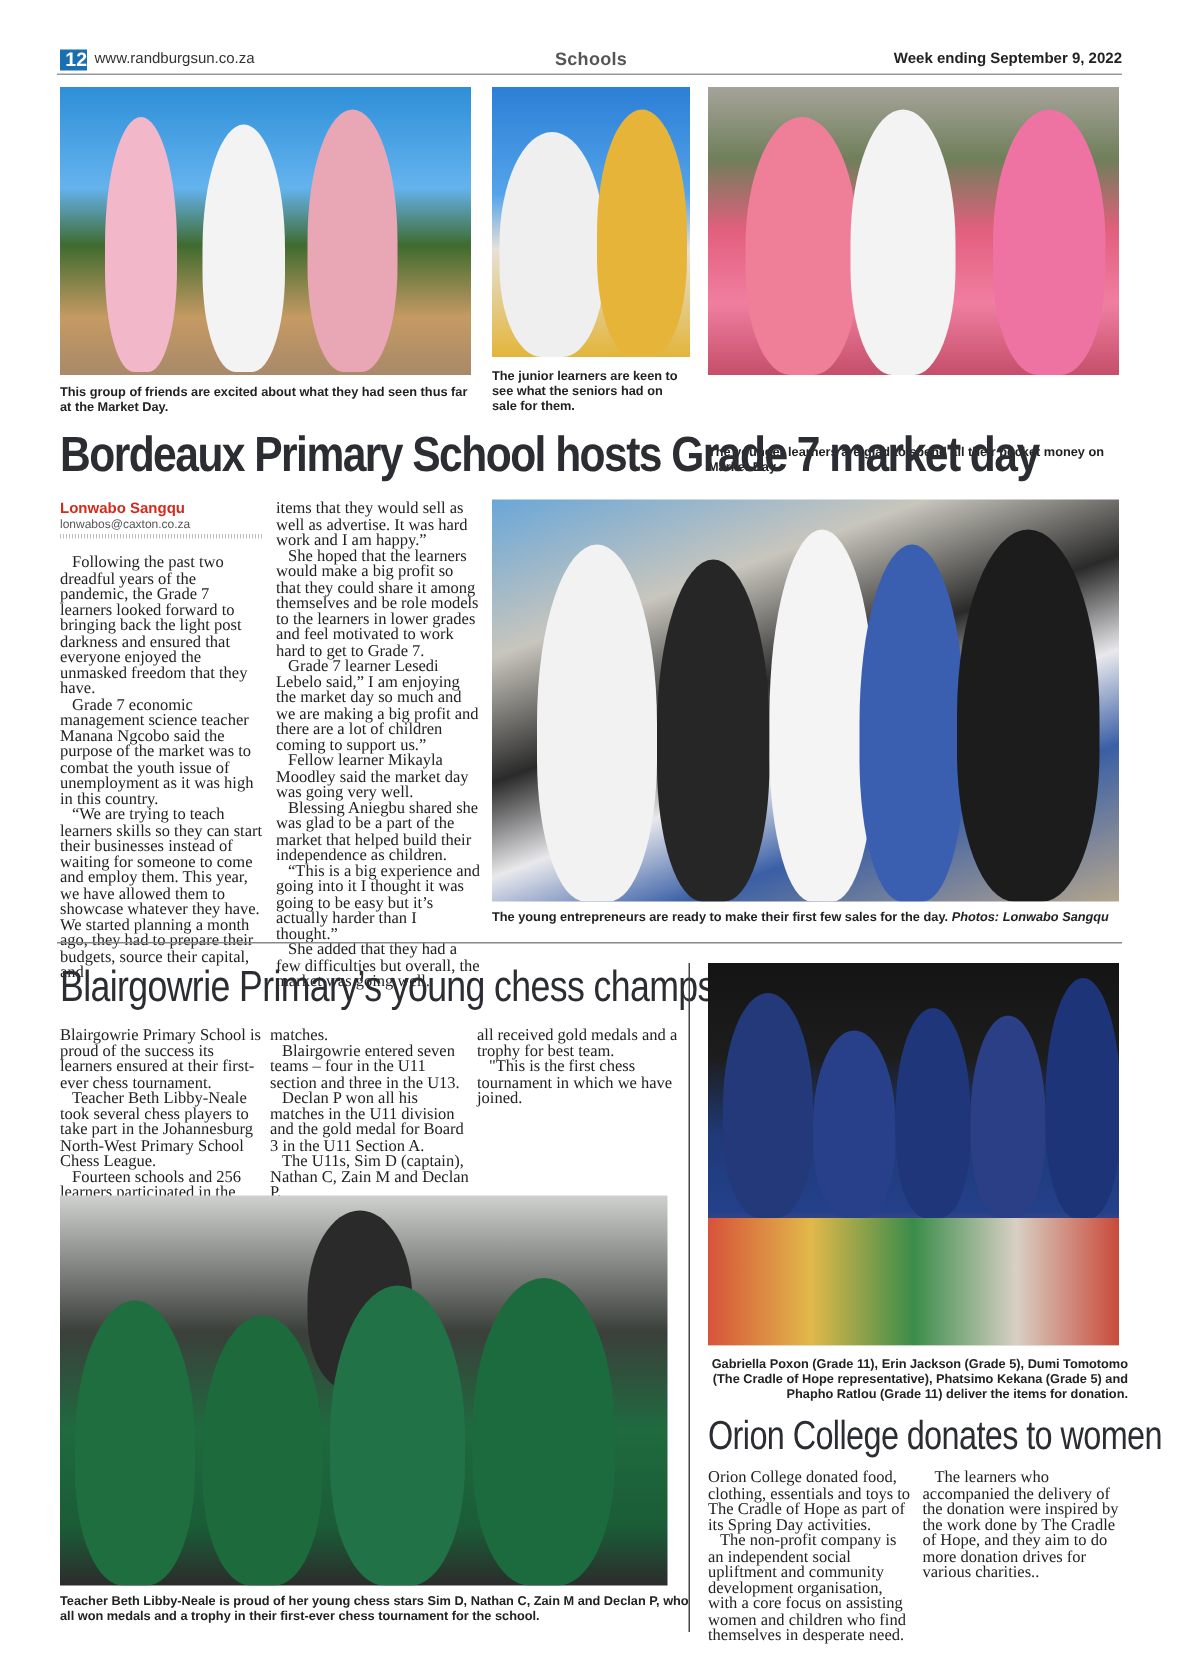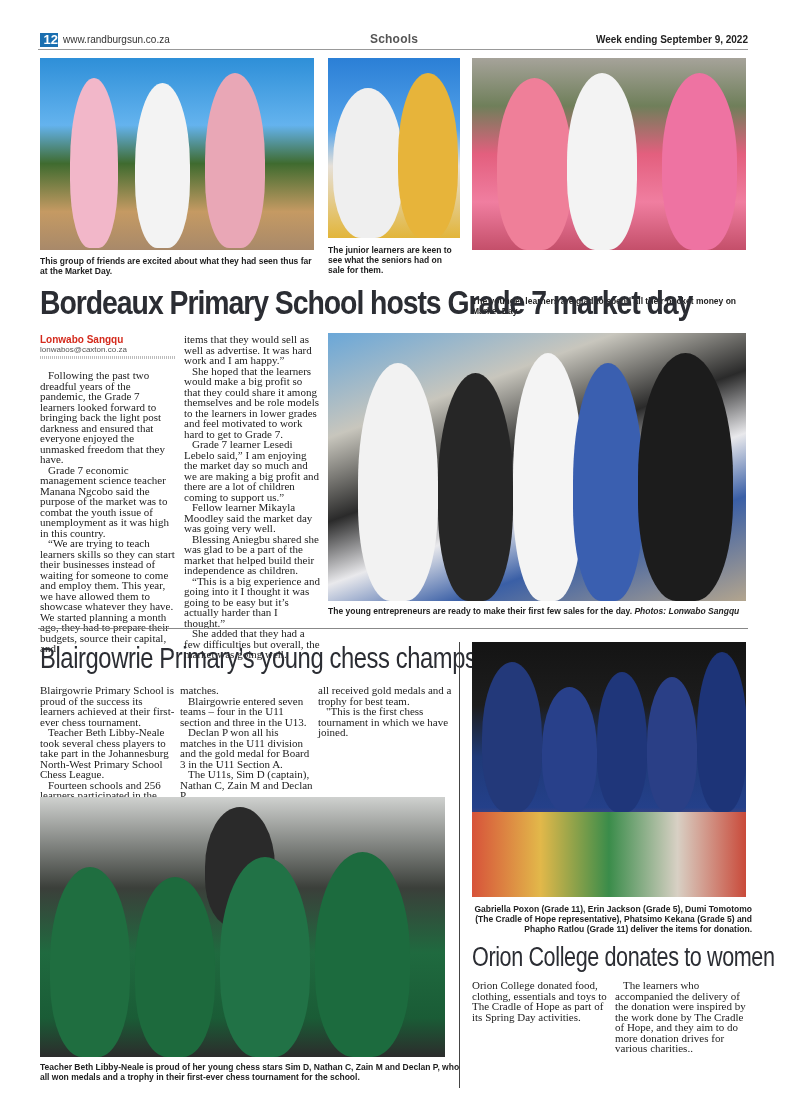--- a/index.html
+++ b/index.html
@@ -94,21 +94,21 @@
   <div class="fig" style="left:310px;top:20px;width:95px;height:248px;background:#1c1c1c;"></div>
 </div>
 <div class="cap" style="left:328px;top:606px;width:420px;white-space:nowrap;"><span>The young entrepreneurs are ready to make their first few sales for the day.</span> <i>Photos: Lonwabo Sangqu</i></div>
 
 <div class="abs hr2"></div>
 
 <div class="abs h2">Blairgowrie Primary’s young chess champs</div>
 <div class="vrule" style="left:459px;top:642px;height:446px;"></div>
 
 <div class="col" style="left:40px;top:685px;width:136px;">
-  <p class="first">Blairgowrie Primary School is proud of the success its learners achieved at their first-ever chess tournament.</p>
+  <p class="first">Blairgowrie Primary School is proud of the success its learners ensured at their first-ever chess tournament.</p>
   <p>Teacher Beth Libby-Neale took several chess players to take part in the Johannesburg North-West Primary School Chess League.</p>
   <p>Fourteen schools and 256 learners participated in the day’s</p>
 </div>
 <div class="col" style="left:180px;top:685px;width:136px;">
   <p class="first">matches.</p>
   <p>Blairgowrie entered seven teams – four in the U11 section and three in the U13.</p>
   <p>Declan P won all his matches in the U11 division and the gold medal for Board 3 in the U11 Section A.</p>
   <p>The U11s, Sim D (captain), Nathan C, Zain M and Declan P,</p>
 </div>
 <div class="col" style="left:318px;top:685px;width:136px;">
@@ -132,16 +132,17 @@
   <div class="fig" style="left:175px;top:35px;width:50px;height:135px;background:#2a3f86;"></div>
   <div class="fig" style="left:225px;top:10px;width:50px;height:160px;background:#1d3478;"></div>
   <div style="position:absolute;left:0;top:170px;width:274px;height:85px;background:linear-gradient(90deg,#d7533a,#e2b84a,#3a8c4a,#d8d0c4,#c94a3a);"></div>
 </div>
 <div class="cap" style="left:472px;top:904px;width:280px;text-align:right;">Gabriella Poxon (Grade 11), Erin Jackson (Grade 5), Dumi Tomotomo (The Cradle of Hope representative), Phatsimo Kekana (Grade 5) and Phapho Ratlou (Grade 11) deliver the items for donation.</div>
 
 <div class="abs h3">Orion College donates to women</div>
 
 <div class="col" style="left:472px;top:980px;width:136px;">
   <p class="first">Orion College donated food, clothing, essentials and toys to The Cradle of Hope as part of its Spring Day activities.</p>
+  <p>The non-profit company is an independent social upliftment and community development organisation, with a core focus on assisting women and children who find themselves in desperate need.</p>
 </div>
 <div class="col" style="left:615px;top:980px;width:136px;">
   <p>The learners who accompanied the delivery of the donation were inspired by the work done by The Cradle of Hope, and they aim to do more donation drives for various charities..</p>
 </div>
 
 </body></html>

